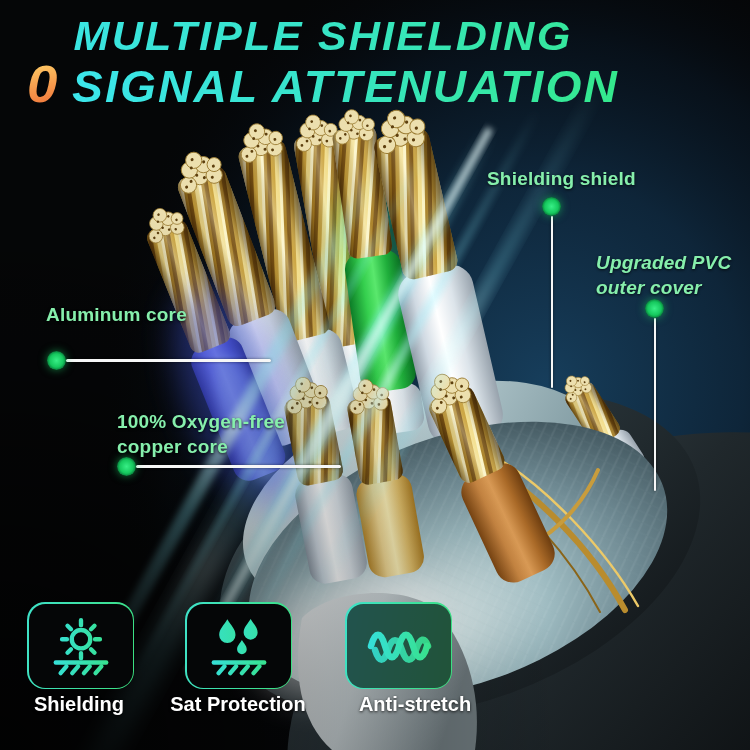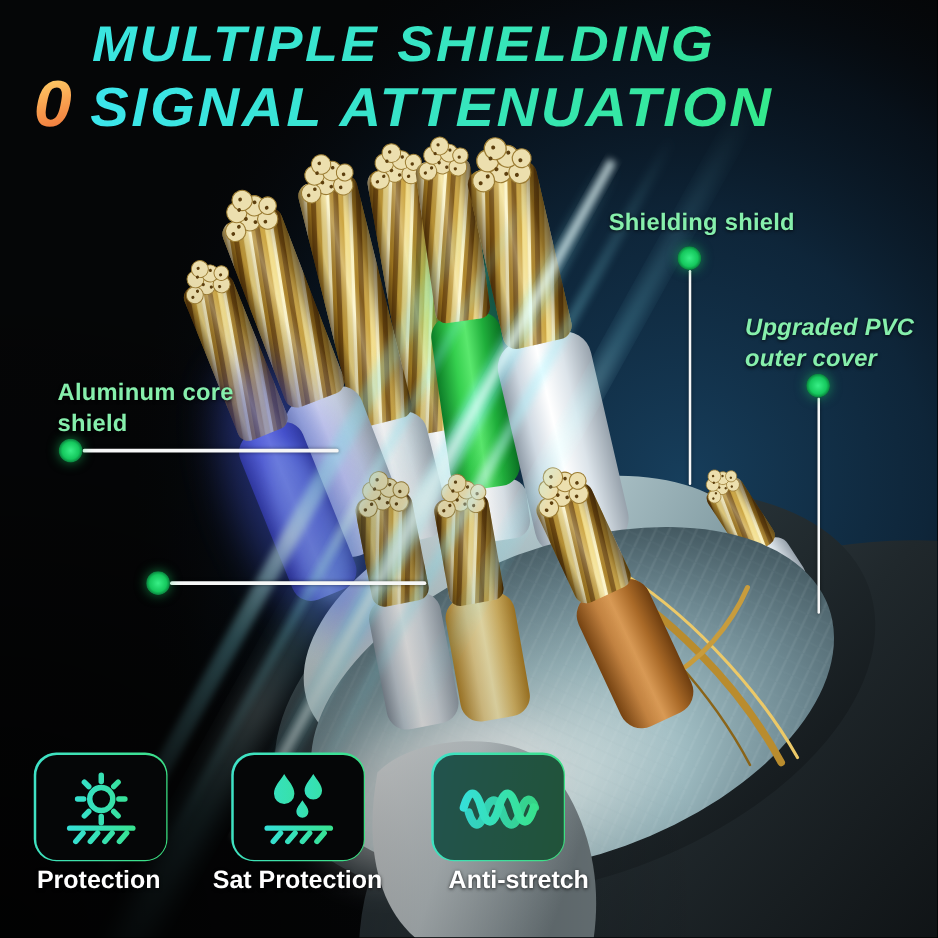--- a/index.html
+++ b/index.html
@@ -329,25 +329,28 @@
 
   <div class="co-label" style="left:596px;top:250px;font-style:italic;">
     <div>Upgraded PVC</div>
     <div>outer cover</div>
   </div>
   <span class="dot" style="left:645px;top:299px;"></span>
   <span class="cline v" style="left:653.5px;top:318px;height:173px;"></span>
 
   <div class="co-label" style="left:46px;top:302px;">
     <div>Aluminum core</div>
-    <div>shield</div>
   </div>
   <span class="dot" style="left:47px;top:351px;"></span>
   <span class="cline h" style="left:66px;top:359px;width:205px;"></span>
 
+  <div class="co-label" style="left:117px;top:409px;">
+    <div>100% Oxygen-free</div>
+    <div>copper core</div>
+  </div>
   <span class="dot" style="left:117px;top:457px;"></span>
   <span class="cline h" style="left:136px;top:465px;width:205px;"></span>
 
   <div class="card" style="left:27px;">
     <div class="card-inner">
       <svg width="72" height="66" viewBox="-35 -34 70 68">
         <defs>
             <linearGradient id="gi1" x1="-35" x2="35" y1="0" y2="0" gradientUnits="userSpaceOnUse">
           <stop offset="0" stop-color="#35dfe0"></stop>
               <stop offset="1" stop-color="#38e286"></stop>
@@ -396,17 +399,17 @@
             </linearGradient>
           </defs>
         <g stroke="url(#gi3)" stroke-width="6.5" stroke-linecap="round" fill="none">
           <path d="M-28,0 C-24,-15 -18,-15 -14,0 C-10,15 -4,15 0,0 C4,-15 10,-15 14,0 C18,15 24,15 28,0"></path>
           <path d="M-24,4 C-20,17 -15,17 -11,4 C-7,-9 -1,-9 3,4 C7,17 13,17 17,4 C21,-9 26,-9 29,0" opacity=".9"></path>
         </g>
       </svg>
     </div>
   </div>
 
-  <div class="flabel" style="left:8px;width:142px;">Protection</div>
+  <div class="flabel" style="left:8px;width:142px;">Shielding</div>
   <div class="flabel" style="left:167px;width:142px;">Sat Protection</div>
   <div class="flabel" style="left:344px;width:142px;">Anti-stretch</div>
 
 </div>
 
 </body></html>

